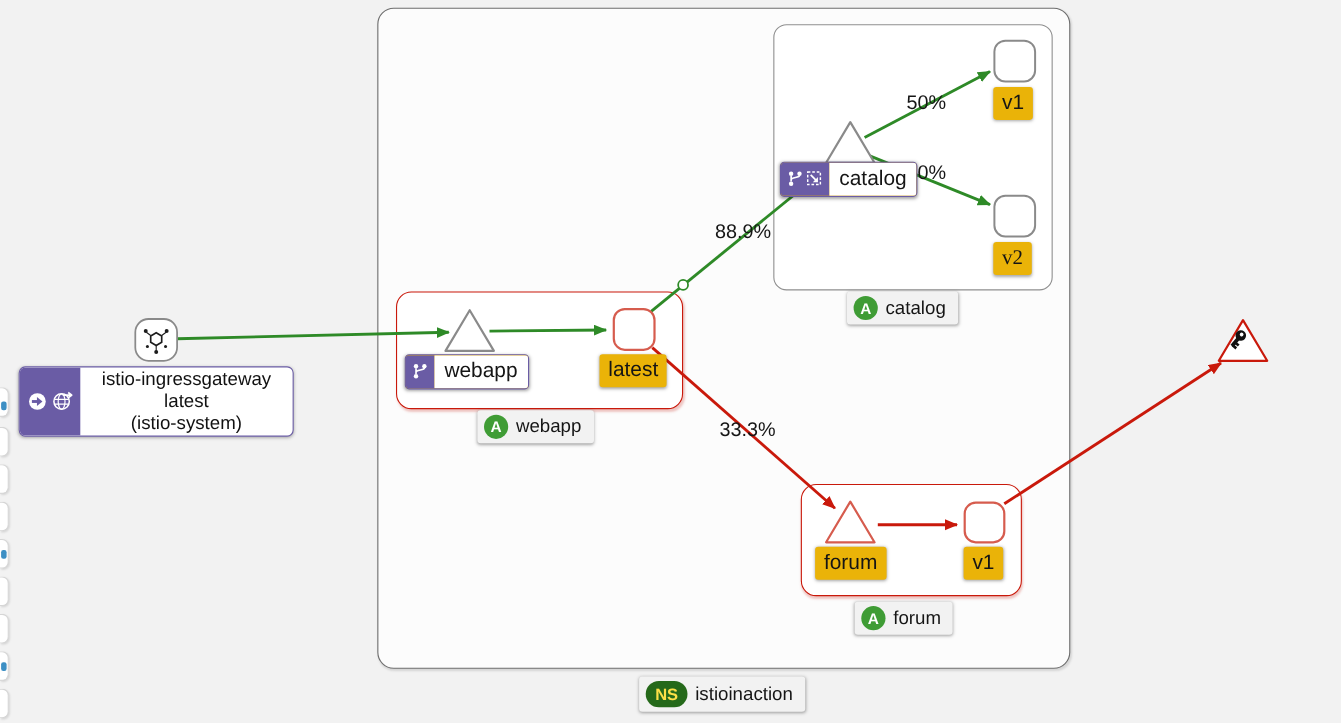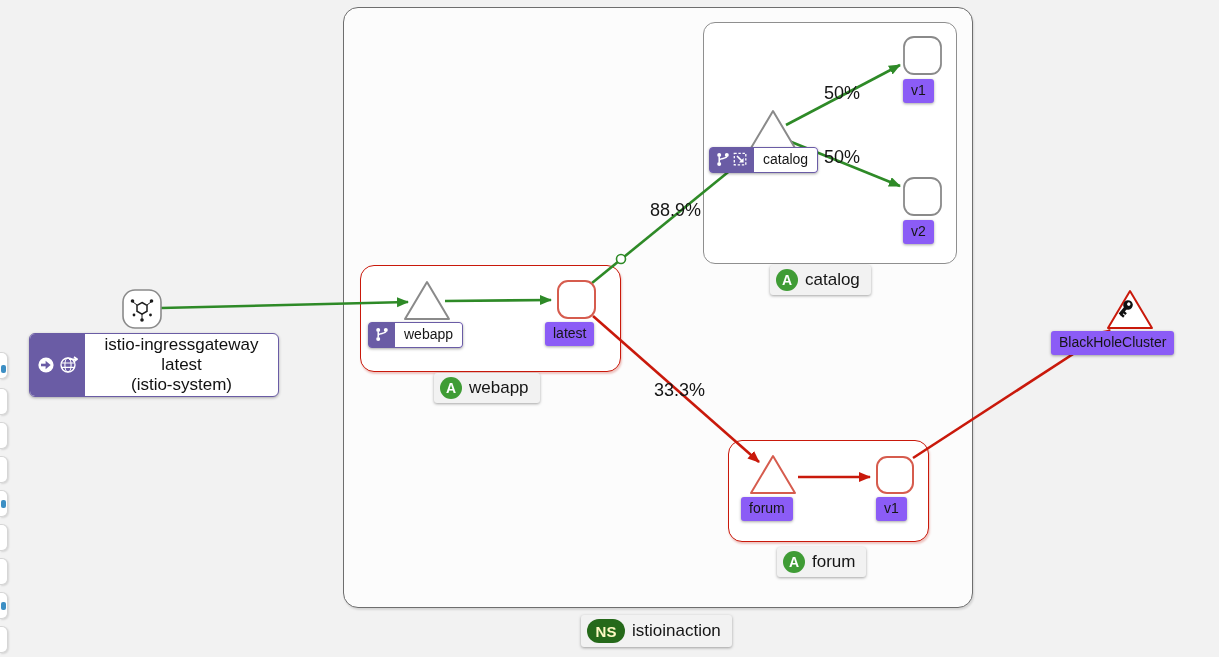--- a/index.html
+++ b/index.html
@@ -18,42 +18,42 @@
     border:1.6px solid var(--red,#c62517); border-radius:14px; box-shadow:1px 2px 2px rgba(198,37,23,.25);}
   .group-forum { left:728px; top:440px; width:201px; height:102px;
     border:1.6px solid var(--red,#c62517); border-radius:14px; box-shadow:1px 2px 2px rgba(198,37,23,.25);}
 
   svg.edges { position:absolute; left:0; top:0; z-index:3; }
 
   
   .elbl { position:absolute; z-index:4; font-size:18px; color:#151515; }
 
   
-  .nlbl { position:absolute; z-index:5; background:#8b5cf6; border-radius:3px;
-    box-shadow:0 1px 3px rgba(0,0,0,0.35); font-size:14px; color:#151515;
+  .nlbl { position:absolute; z-index:5; background:#eab308; border-radius:3px;
+    box-shadow:0 1px 3px rgba(0,0,0,0.35); font-size:19px; color:#151515;
     padding:3px 8px; white-space:nowrap; line-height:1.25; }
   .nlbl.badged { display:flex; align-items:stretch; padding:0;
     border:1.5px solid var(--purple,#6a5ca5); border-radius:4px; overflow:hidden; }
   .badge-sec { background:var(--purple,#6a5ca5); display:flex; align-items:center;
     gap:3px; padding:0 6px; }
   .badged .txt { padding:3px 9px; background:#fff; }
 
   
   .glbl { position:absolute; z-index:5; background:#f2f2f2; border-radius:3px;
     box-shadow:0 1px 3px rgba(0,0,0,0.35); font-size:17px; color:#151515;
     display:flex; align-items:center; gap:7px; padding:4px 11px 4px 6px; white-space:nowrap;}
   .a-badge { width:22px; height:22px; border-radius:50%; background:var(--badge_green,#3f9c35);
     color:#fff; font-weight:bold; font-size:14px; display:flex; align-items:center; justify-content:center; }
   .ns-badge { width:38px; height:24px; border-radius:12px; background:var(--ns_green,#25691a);
-    color:#fef9c3; font-weight:bold; font-size:15px; display:flex; align-items:center; justify-content:center; }
+    color:#fde047; font-weight:bold; font-size:15px; display:flex; align-items:center; justify-content:center; }
 
   
   .gw-box { position:absolute; left:17px; top:333px; width:250px; height:64px; z-index:5;
     display:flex; border:1.5px solid var(--purple,#6a5ca5); border-radius:6px;
-    background:#fff; overflow:hidden; box-shadow:0 1px 3px rgba(0,0,0,0.3);margin-left:12px; }
+    background:#fff; overflow:hidden; box-shadow:0 1px 3px rgba(0,0,0,0.3); }
   .gw-badges { width:55px; background:var(--purple,#6a5ca5); display:flex;
     align-items:center; justify-content:center; gap:3px; }
   .gw-text { flex:1; display:flex; flex-direction:column; align-items:center;
     justify-content:center; font-size:17px; line-height:20px; color:#111; }
 
   
   .strip { position:absolute; left:0; top:0; z-index:6; }
   .tile { position:absolute; left:0; width:8px; height:27px; background:#fff;
     border:1px solid #d6d6d6; border-left:none; border-radius:0 6px 6px 0;
     box-shadow:1px 1px 2px rgba(0,0,0,0.12); }
@@ -176,24 +176,23 @@
       <svg width="15" height="15" viewBox="0 0 15 15">
         <rect x="1.3" y="1.3" width="11.5" height="11.5" fill="none" stroke="#fff" stroke-width="1.3" stroke-dasharray="2.4 1.7"></rect>
         <line x1="4" y1="4" x2="9.4" y2="9.4" stroke="#fff" stroke-width="1.6"></line>
         <path d="M10.6,5.9 V10.6 H5.9 Z" fill="#fff"></path>
       </svg>
     </span>
     <span class="txt">catalog</span>
   </div>
 
   <div class="nlbl" style="left:903px; top:79px;">v1</div>
-  <div class="nlbl" style="left:903px; top:220px;">v2</div>
+  <div class="nlbl" style="left:903px; top:220px;font-family:Liberation Serif, serif;">v2</div>
   <div class="nlbl" style="left:741px; top:497px;">forum</div>
   <div class="nlbl" style="left:876px; top:497px;">v1</div>
-  <div class="nlbl" style="left:1051px; top:331px;">BlackHoleCluster</div>
 
   <div class="glbl" style="left:434px; top:373px;">
     <span class="a-badge">A</span>
     <span>webapp</span>
   </div>
   <div class="glbl" style="left:770px; top:265px;">
     <span class="a-badge">A</span>
     <span>catalog</span>
   </div>
   <div class="glbl" style="left:777px; top:547px;">

